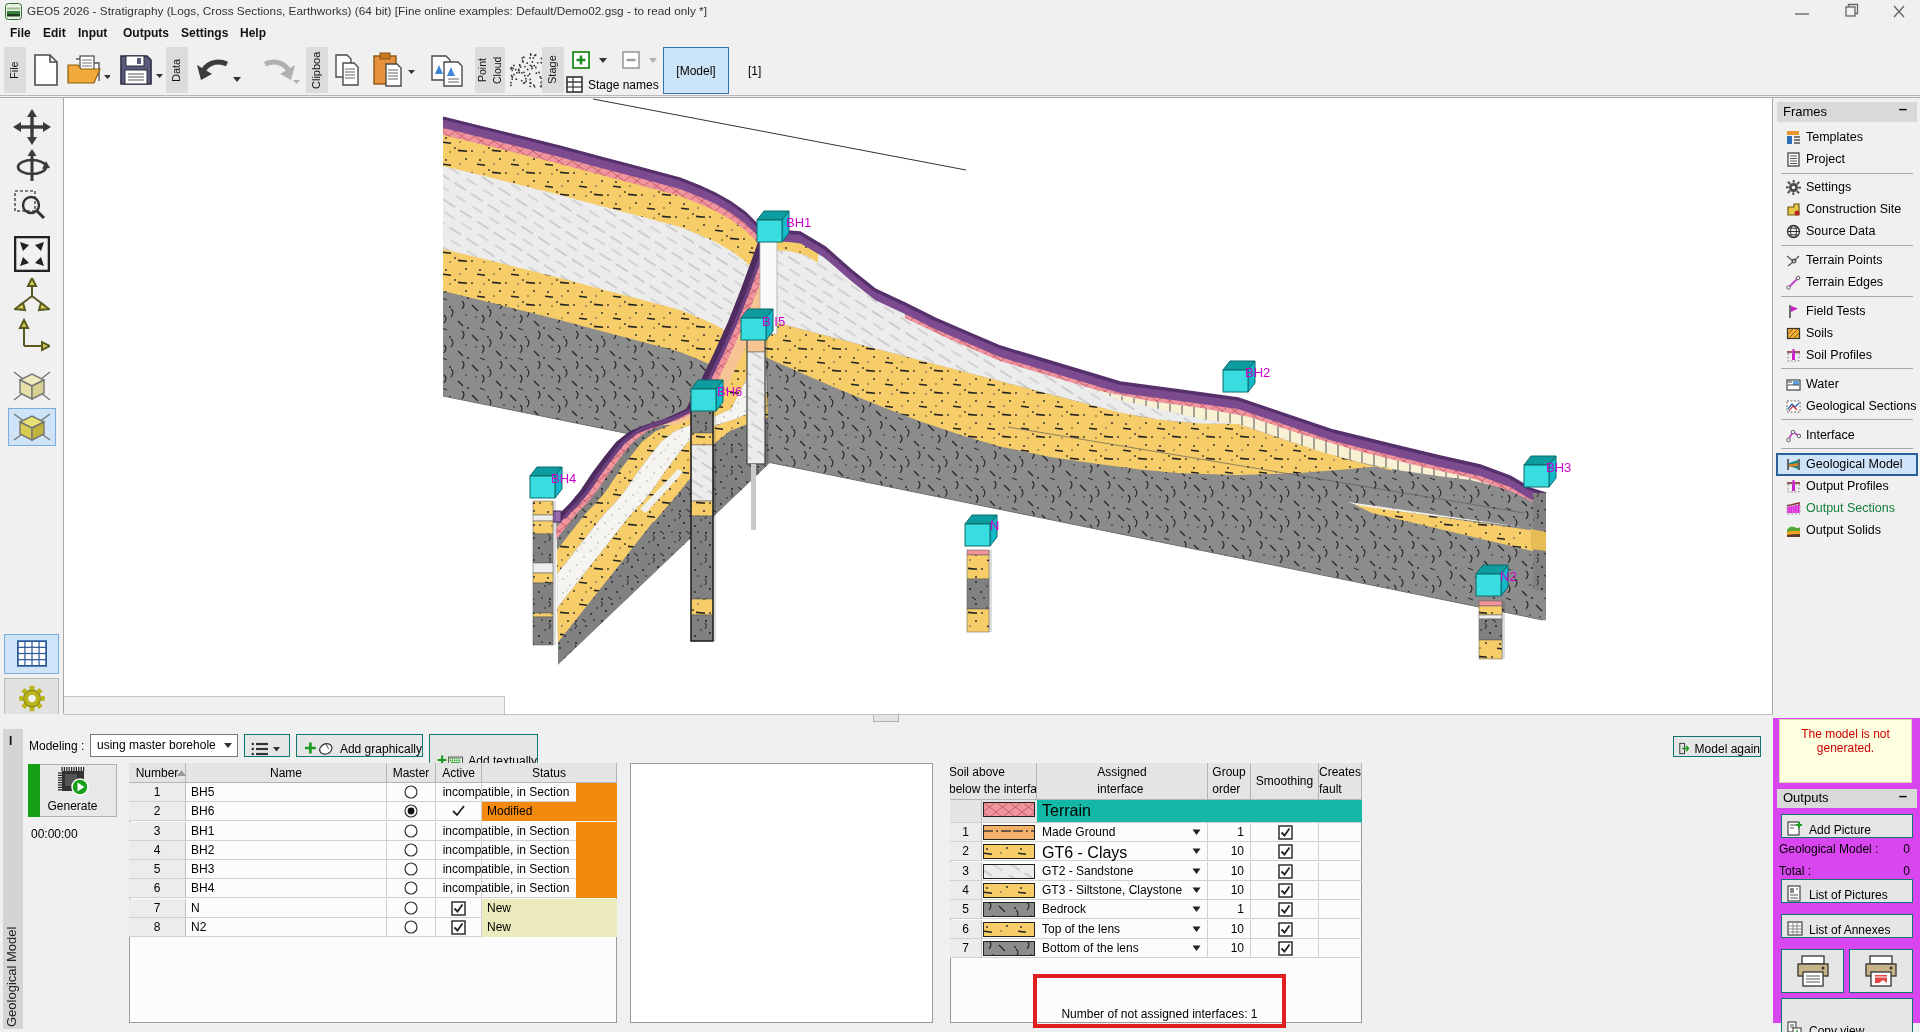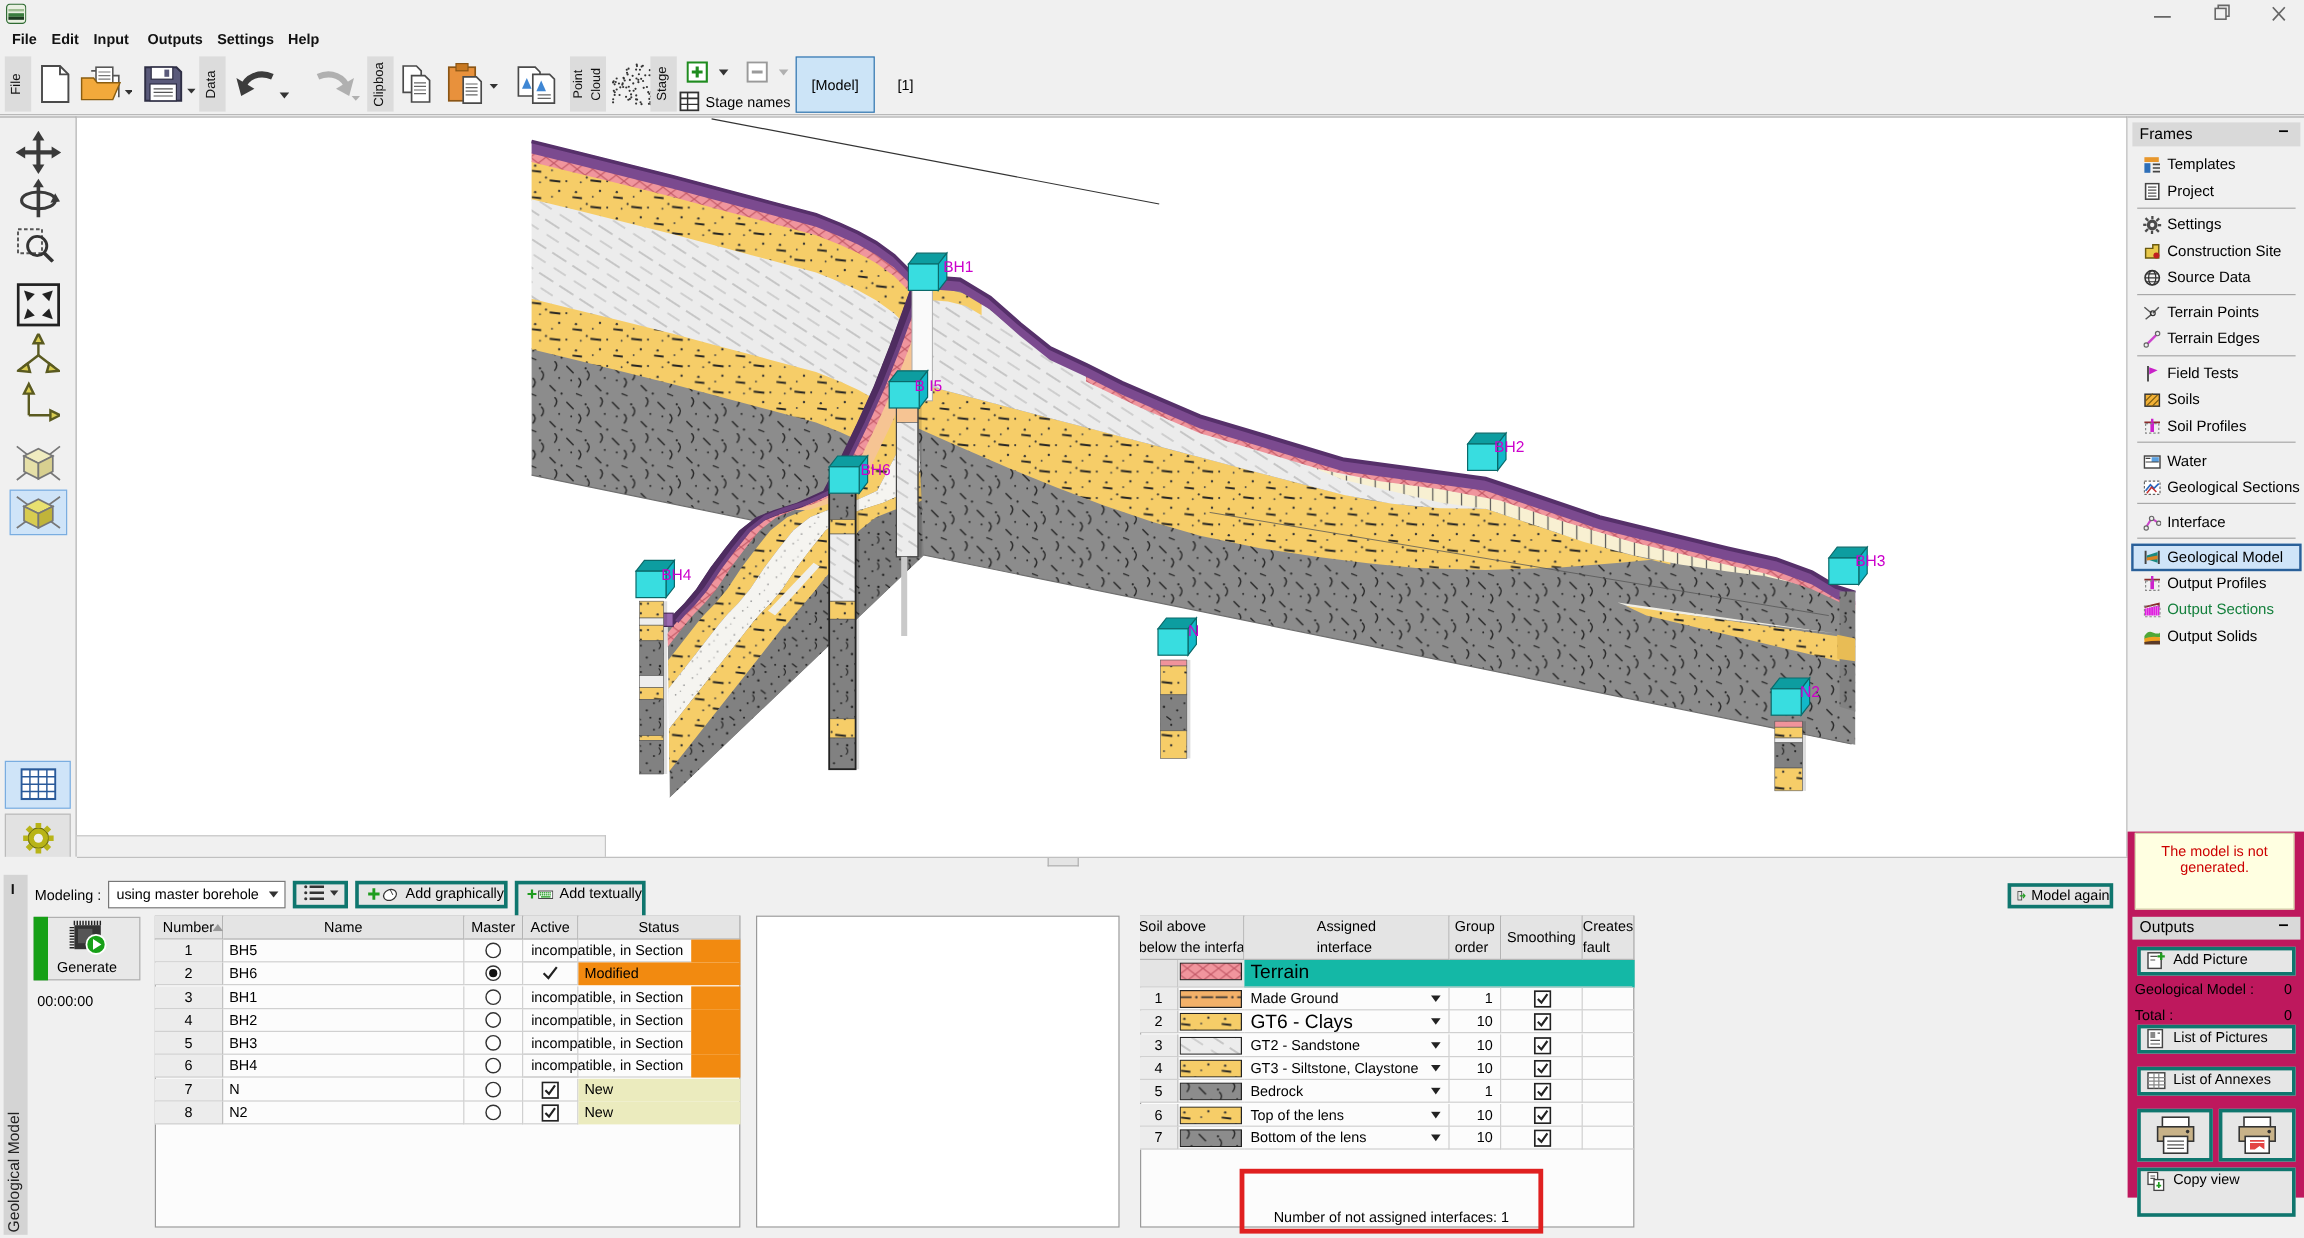--- a/index.html
+++ b/index.html
@@ -1,30 +1,31 @@
 <!DOCTYPE html>
 <html><head><meta charset="utf-8"><style>
 *{margin:0;padding:0;box-sizing:border-box}
 html,body{width:1920px;height:1032px;overflow:hidden;background:#f0f0f0;
  font-family:"Liberation Sans",sans-serif;-webkit-font-smoothing:antialiased}
 .abs{position:absolute}
 .vtxt{writing-mode:vertical-rl;transform:rotate(180deg);text-align:center}
-.btn{background:#e6e6e6;border:3px solid #0f766e;display:flex;align-items:flex-start;font-size:12px;color:#000;white-space:nowrap}
+.btn{background:#e6e6e6;border:1px solid #0f766e;display:flex;align-items:flex-end;font-size:12px;color:#000;white-space:nowrap}
 .tblhead{background:#e4e4e4;border-right:1px solid #b4b4b4;border-bottom:1px solid #b4b4b4;
  display:flex;align-items:center;justify-content:center;font-size:12px}
 svg{display:block}
 </style></head><body>
 
 <div class="abs" style="left:0;top:0;width:1920px;height:23px;background:#f0f0f0">
 <svg class="abs" style="left:5px;top:3px" width="17" height="17" viewBox="0 0 17 17">
  <rect x="0.5" y="0.5" width="16" height="16" rx="3" fill="#e9f0e2" stroke="#2f6b33"></rect>
  <rect x="2" y="8" width="13" height="3" fill="#3a7d3e"></rect>
  <rect x="2" y="11" width="13" height="2.5" fill="#1d3b20"></rect>
  <rect x="2" y="4.5" width="13" height="2" fill="#9fbf93"></rect>
 </svg>
+<div class="abs" style="left:27px;top:4px;font-size:11.8px;color:#333">GEO5 2026 - Stratigraphy (Logs, Cross Sections, Earthworks) (64 bit) [Fine online examples: Default/Demo02.gsg - to read only *]</div>
 <svg class="abs" style="left:1790px;top:0" width="130" height="23" viewBox="0 0 130 23">
  <line x1="5" y1="14" x2="19" y2="14" stroke="#666" stroke-width="1.4"></line>
  <rect x="56" y="7" width="9" height="9" fill="none" stroke="#666" stroke-width="1.3"></rect>
  <path d="M58.5 7 L58.5 4.5 L67.5 4.5 L67.5 13.5 L65 13.5" fill="none" stroke="#666" stroke-width="1.3"></path>
  <path d="M104 6 L114 17 M114 6 L104 17" stroke="#666" stroke-width="1.4"></path>
 </svg>
 </div>
 <div class="abs" style="left:0;top:23px;width:1920px;height:22px;background:#f0f0f0">
 <div class="abs" style="left:10px;top:3px;font-size:12px;font-weight:bold;color:#111">File</div>
 <div class="abs" style="left:43px;top:3px;font-size:12px;font-weight:bold;color:#111">Edit</div>
@@ -952,21 +953,21 @@
           <rect width="26" height="10" fill="#f3b169"></rect>
           <line x1="0" y1="5" x2="9" y2="5" stroke="#333" stroke-width="1.4"></line>
           <circle cx="13" cy="5" r="1" fill="#333"></circle>
           <line x1="17" y1="5" x2="25" y2="5" stroke="#333" stroke-width="1.4"></line>
         </pattern>
 </defs>
     </svg>
 <div class="abs" style="left:1033px;top:247px;width:253px;height:54px;border:4px solid #e02020"></div>
 <div class="abs" style="left:1033px;top:280px;width:253px;font-size:12px;text-align:center">Number of not assigned interfaces: 1</div>
 </div>
-<div class="abs" style="left:1773px;top:693px;width:147px;height:305px;background:#be185d">
+<div class="abs" style="left:1773px;top:718px;width:147px;height:305px;background:#d946ef">
 <div class="abs" style="left:6px;top:1px;width:133px;height:64px;background:#ffffe1;border:1px solid #d8d8b0;font-size:12px;color:#cc0000;text-align:center;padding-top:7px">The model is not<br>generated.</div>
 <div class="abs" style="left:4px;top:71px;width:140px;height:19px;background:#d9d9d9;font-size:13px;padding:1px 0 0 6px">Outputs<span style="position:absolute;right:10px;top:-2px;font-size:15px;font-weight:bold">–</span></div>
 <div class="abs btn" style="left:8px;top:96px;width:132px;height:24px">
       <svg style="margin-left:5px" width="17" height="17" viewBox="0 0 17 17">
         <rect x="1" y="2" width="11" height="13" fill="#fff" stroke="#444" stroke-width="1.2"></rect>
         <line x1="3" y1="5" x2="9" y2="5" stroke="#555"></line>
         <line x1="3" y1="8" x2="7" y2="8" stroke="#555"></line>
         <path d="M12 2 L12 8 M9 5 L15 5" stroke="#1f9c1f" stroke-width="2"></path>
       </svg>
       <span style="margin-left:5px">Add Picture</span>

